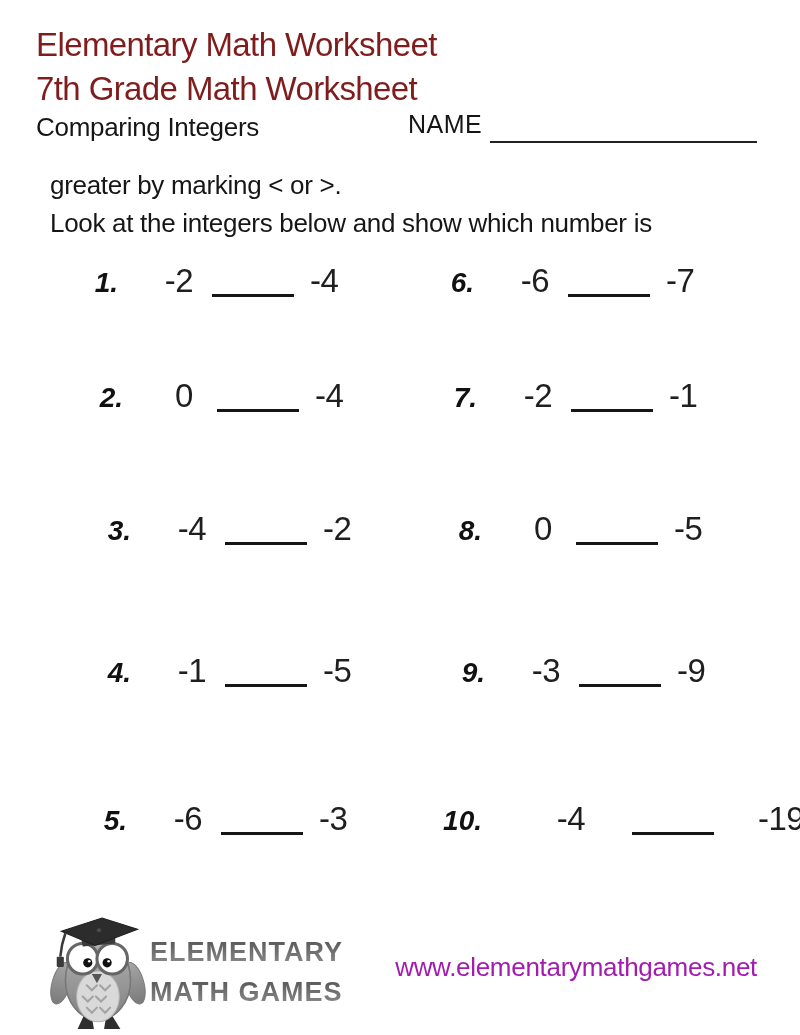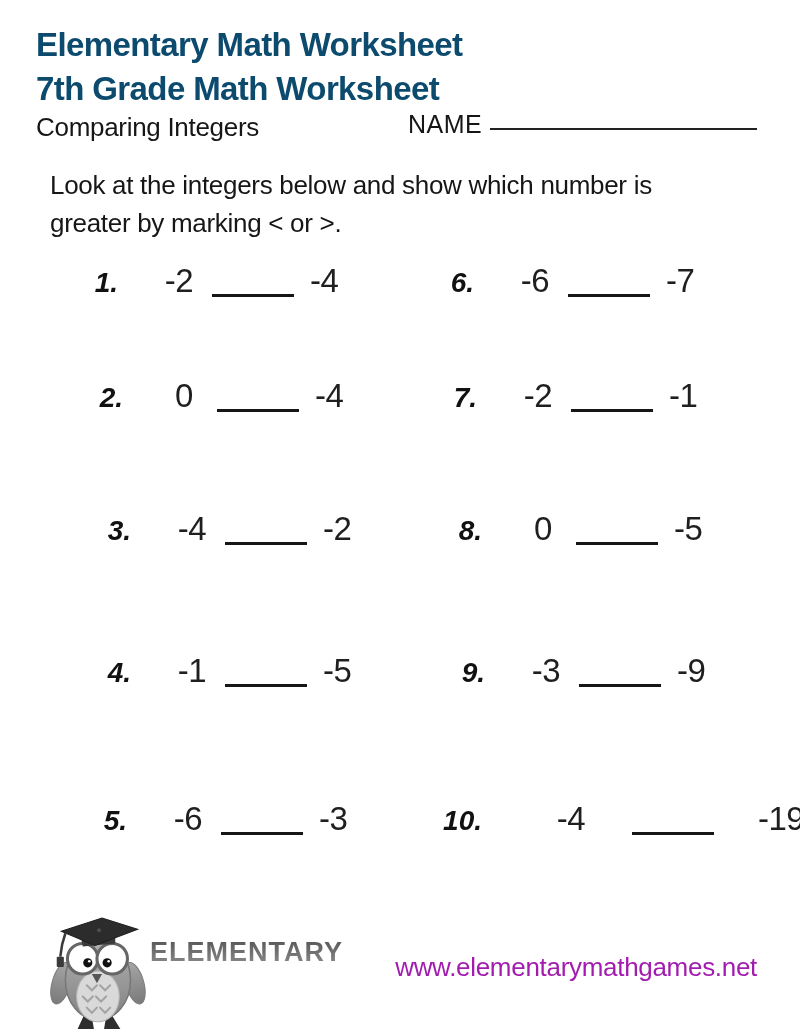--- a/index.html
+++ b/index.html
@@ -12,23 +12,23 @@
     height: 1035px;
     background: #ffffff;
     overflow: hidden;
   }
 
   
   .title-line1, .title-line2 {
     position: absolute;
     left: 36px;
     font-size: 33px;
-    font-weight: 700;
+    font-weight: 400;
     letter-spacing: -0.6px;
-    color: #0c4a6e;
+    color: #7f1d1d;
     white-space: nowrap;
   }
   .title-line1 { top: 26px; }
   .title-line2 { top: 70px; }
 
   .subtitle {
     position: absolute;
     left: 36px;
     top: 112px;
     font-size: 26px;
@@ -36,21 +36,21 @@
     letter-spacing: -0.3px;
     color: #161616;
   }
 
   .name-row {
     position: absolute;
     left: 408px;
     right: 43px;
     top: 110px;
     display: flex;
-    align-items: center;
+    align-items: flex-end;
   }
   .name-label {
     font-size: 25px;
     font-weight: 400;
     letter-spacing: 0.5px;
     color: #161616;
     margin-right: 8px;
   }
   .name-line {
     flex: 1;
@@ -168,22 +168,22 @@
   <div class="title-line1">Elementary Math Worksheet</div>
   <div class="title-line2">7th Grade Math Worksheet</div>
   <div class="subtitle">Comparing Integers</div>
 
   <div class="name-row">
     <span class="name-label">NAME</span>
     <span class="name-line"></span>
   </div>
 
   <div class="instructions">
+    <div>greater by marking &lt; or &gt;.</div>
     <div>Look at the integers below and show which number is</div>
-    <div>greater by marking &lt; or &gt;.</div>
   </div>
 
   <div class="prow row1">
     <div class="problem p-left">
       <span class="pnum">1.</span>
       <span class="pval v1">-2</span>
       <span class="blank"></span>
       <span class="pval">-4</span>
     </div>
     <div class="problem p-right">
@@ -297,16 +297,17 @@
 
       <path d="M31 19 L65 15 L65 27 L33 30 Z" fill="#3a3a3a"></path>
       <polygon points="12,15 52,2 87,13 45,29" fill="#2c2c2c" stroke="#202020" stroke-width="1"></polygon>
       <circle cx="49" cy="14" r="2" fill="#4d4d4d"></circle>
       <path d="M16 17 Q12 28 11 40" fill="none" stroke="#3a3a3a" stroke-width="2.5"></path>
       <rect x="7.5" y="40" width="7" height="10" rx="1" fill="#3a3a3a"></rect>
     </svg>
   </div>
   <div class="logo-text">
     <div class="logo-line">ELEMENTARY</div>
+    <div class="logo-line">MATH GAMES</div>
   </div>
   <div class="website">www.elementarymathgames.net</div>
 
 </div>
 
 </body></html>

